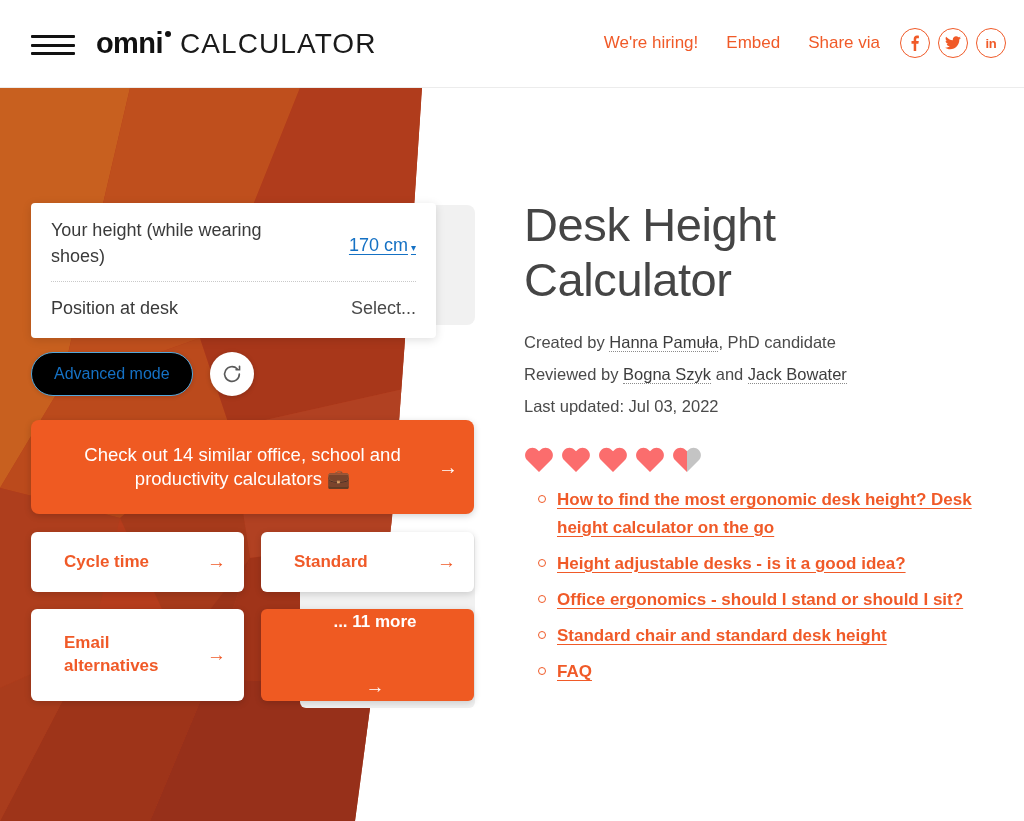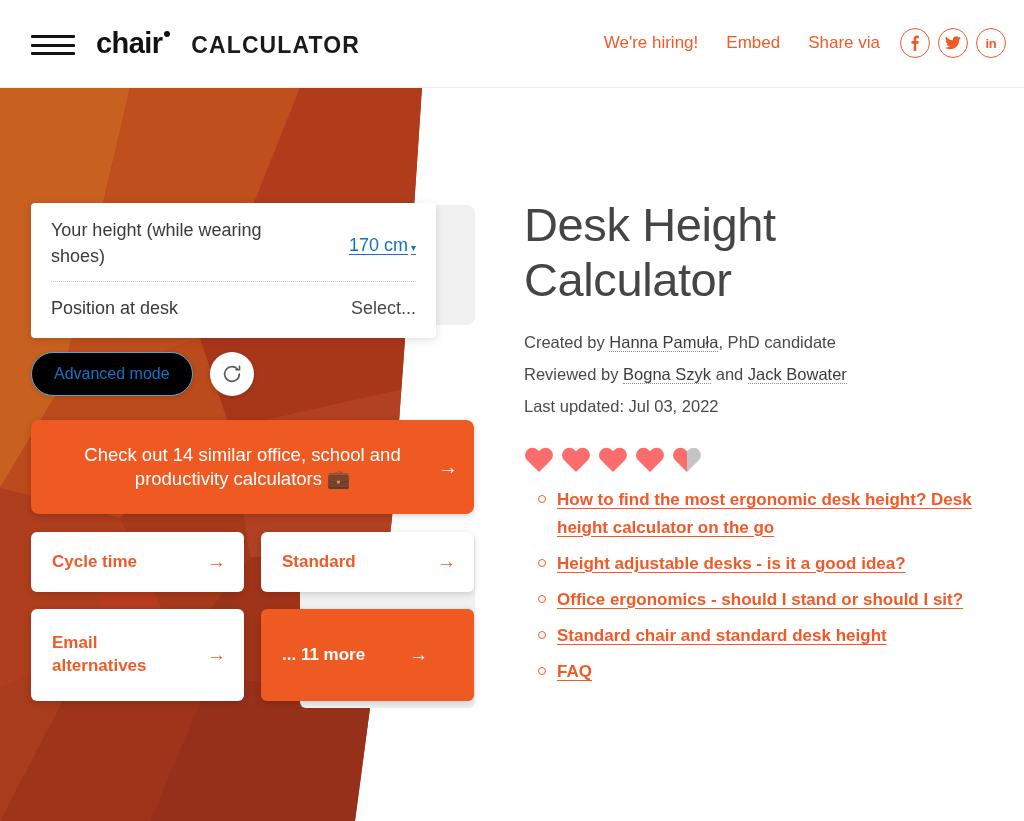--- a/index.html
+++ b/index.html
@@ -69,25 +69,25 @@
   }
   #brand .dot {
     width: 6px; height: 6px;
     border-radius: 50%;
     background: #111111;
     margin-left: 2px;
     align-self: flex-start;
     margin-top: 2px;
   }
   #brand .calc {
-    font-size: 23px;
-    font-weight: 700;
+    font-size: 28px;
+    font-weight: 400;
     letter-spacing: 1.1px;
     color: #1a1a1a;
-    margin-left: 21px;
+    margin-left: 9px;
     line-height: 1;
   }
 
   #header-right {
     position: absolute;
     right: 18px;
     top: 28px;
     display: flex;
     align-items: center;
     gap: 0;
@@ -277,29 +277,29 @@
     grid-template-columns: 213px 213px;
     grid-gap: 17px;
     z-index: 12;
   }
   .tile {
     height: 60px;
     border-radius: 6px;
     display: flex;
     align-items: center;
     justify-content: space-between;
-    padding: 0 18px 0 21px;
+    padding: 0 18px 0 33px;
     cursor: pointer;
     box-shadow: 0 2px 7px rgba(0,0,0,0.16);
   }
   .tile.tall { height: 92px; }
   .tile.white { background: #ffffff; }
   .tile.white .tile-label { color: #f05a28; font-size: 17px; font-weight: 700; line-height: 1.35; }
   .tile.white .arrow { color: #f05a28; font-size: 19px; }
-  .tile.orange { background: #ef5a22; justify-content: flex-start; gap: 44px; }
+  .tile.orange { background: #ef5a22; justify-content: center; gap: 44px; flex-direction: column; }
   .tile.orange .tile-label { color: #ffffff; font-size: 17px; font-weight: 700; }
   .tile.orange .arrow { color: #ffffff; font-size: 19px; }
 
   
   #content {
     position: absolute;
     left: 524px;
     top: 198px;
     width: 500px;
     z-index: 20;
@@ -370,21 +370,21 @@
 
   <div id="header">
 
     <div id="hamburger">
       <span></span>
       <span></span>
       <span></span>
     </div>
 
     <div id="brand">
-      <span class="omni">chair</span>
+      <span class="omni">omni</span>
       <span class="dot"></span>
       <span class="calc">CALCULATOR</span>
     </div>
 
     <div id="header-right">
       <span class="hdr-link">We're hiring!</span>
       <span class="hdr-link">Embed</span>
       <span class="hdr-text">Share via</span>
 
       <span class="social">

